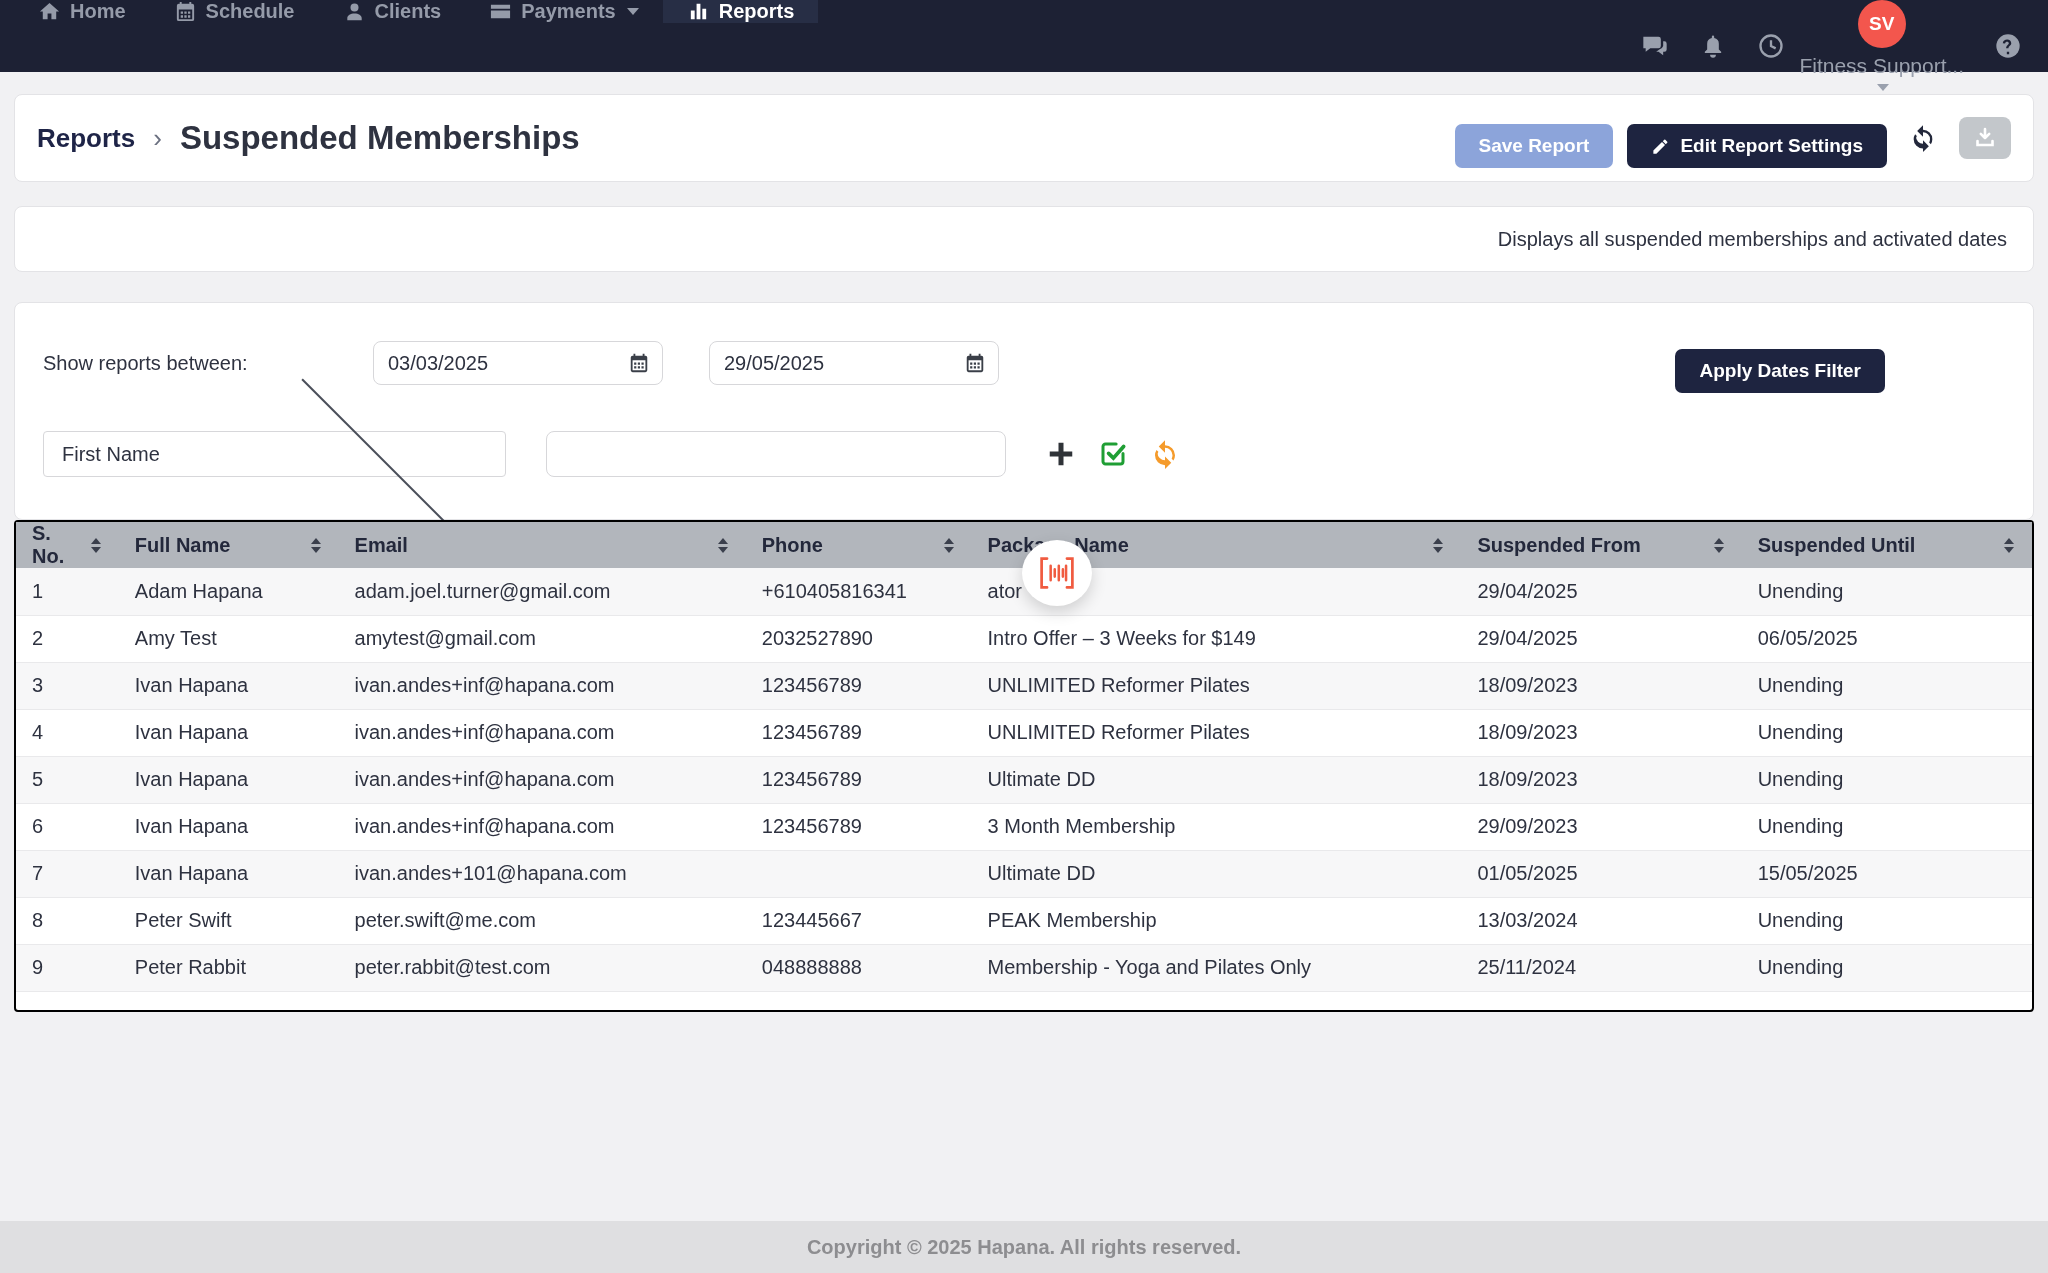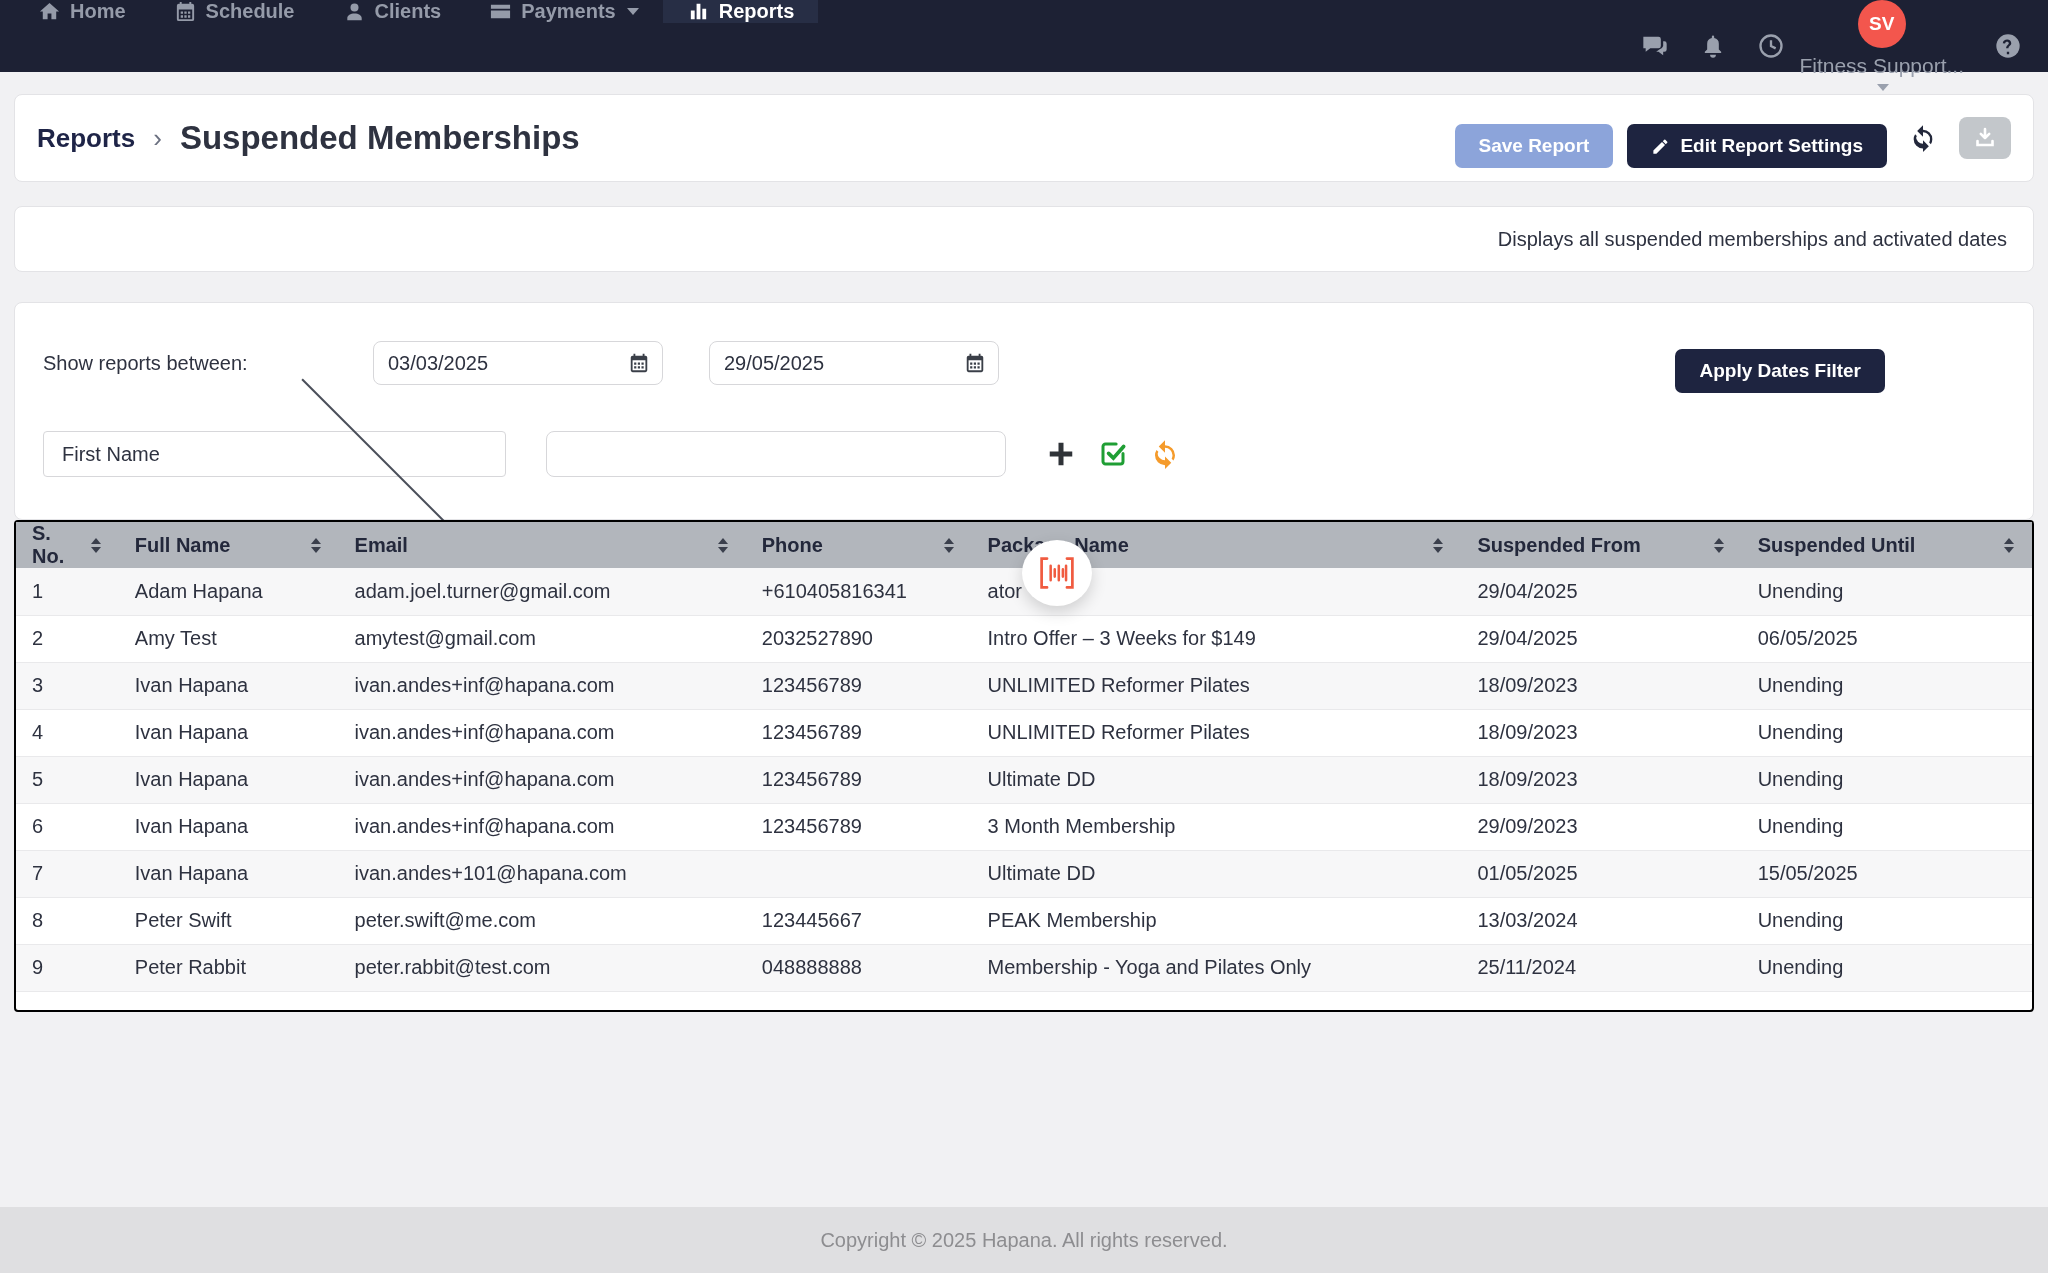--- a/index.html
+++ b/index.html
@@ -104,22 +104,22 @@
   tbody tr:nth-child(even) { background:#ffffff; }
   
   .scan-badge {
     position:absolute; left:1022px; top:540px; width:70px; height:66px; border-radius:50%;
     background:#fff; box-shadow:0 6px 16px rgba(0,0,0,.16);
     display:flex; align-items:center; justify-content:center; z-index:5;
   }
   .scan-badge svg { width:44px; height:38px; }
   
   .footer {
-    position:absolute; left:0; bottom:0; width:100%; height:66px; background:#dfdfe1;
-    display:flex; align-items:center; justify-content:center; font-size:20px; color:#8d8d90;
+    position:absolute; left:0; bottom:0; width:100%; height:52px; background:#dfdfe1;
+    display:flex; align-items:center; justify-content:center; font-size:20px; color:#8d8d90;font-weight:bold;
   }
 </style>
 </head>
 <body>
 
 <div class="navbar">
   <div class="nav-item">
     <svg viewBox="0 0 24 24" fill="currentColor">
         <path d="M12 3 2 12h3v8h5v-6h4v6h5v-8h3z"></path>
       </svg>

